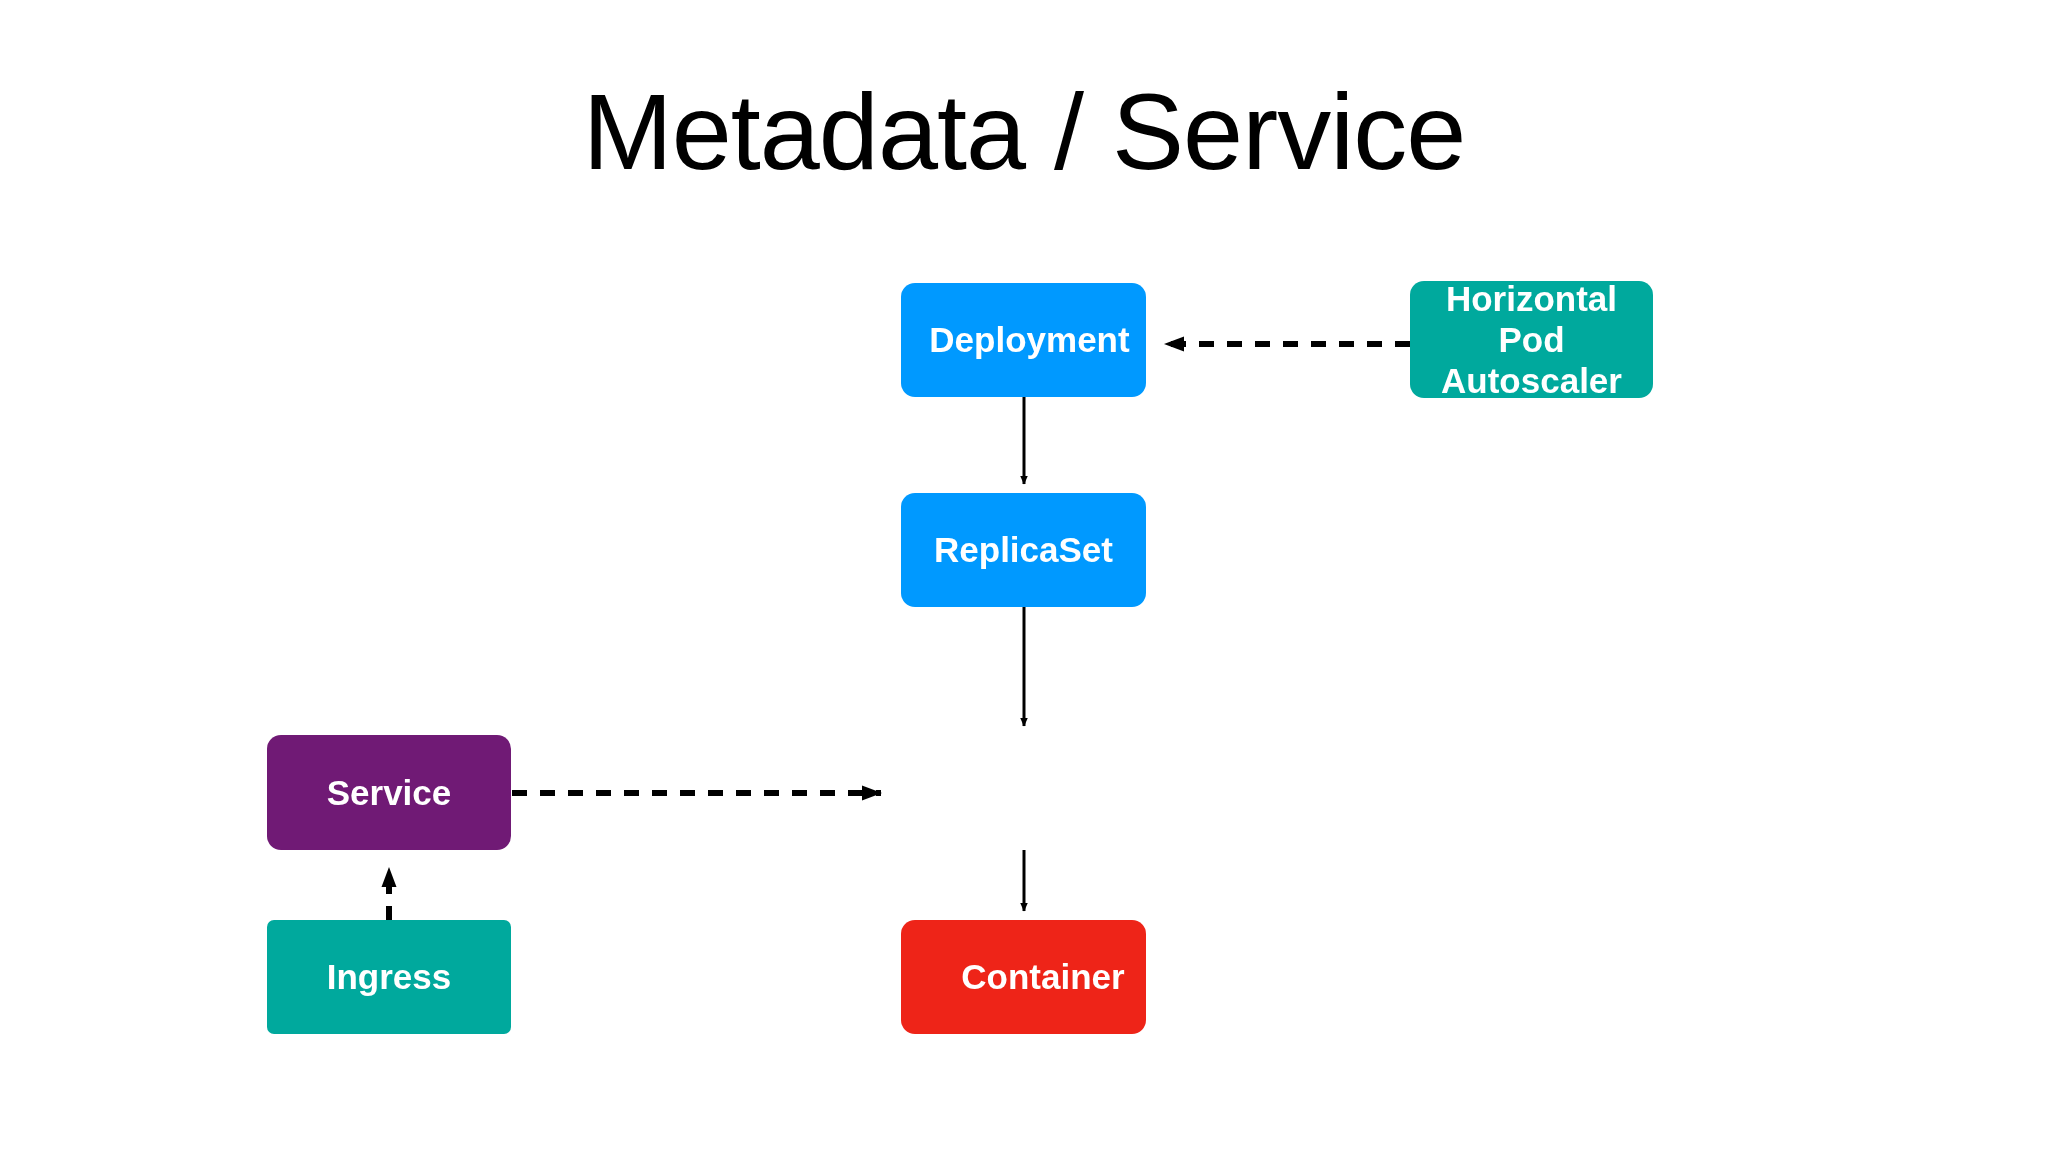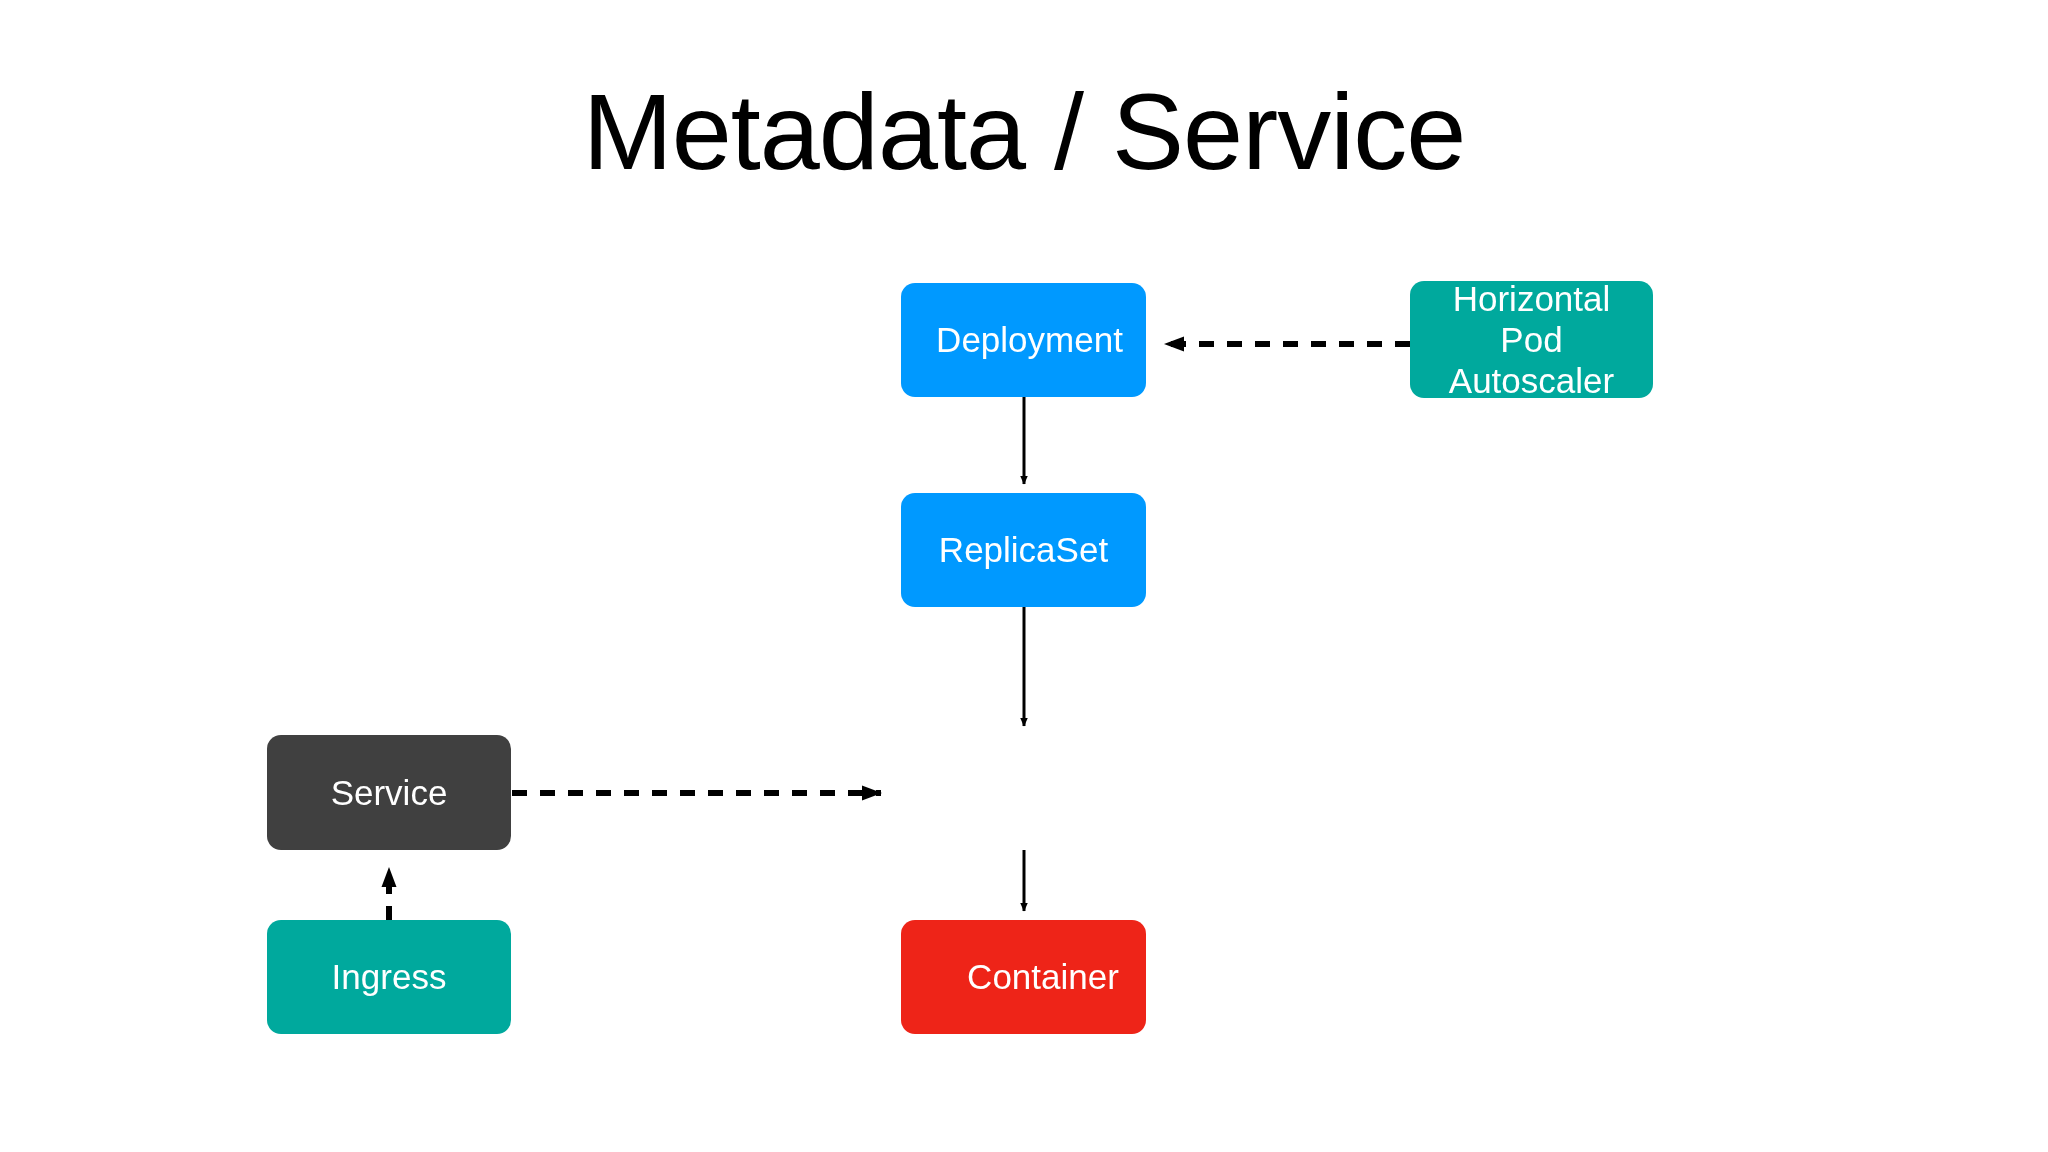--- a/index.html
+++ b/index.html
@@ -34,21 +34,21 @@
   
   .node {
     position: absolute;
     display: flex;
     align-items: center;
     justify-content: center;
     border-radius: 14px;
     color: #ffffff;
     font-family: "Liberation Sans", "DejaVu Sans", sans-serif;
     font-size: 35px;
-    font-weight: 400;
+    font-weight: 700;
     line-height: 1.18;
     text-align: center;
     box-sizing: border-box;
     padding: 4px 8px;
     -webkit-font-smoothing: antialiased;
   }
   .node-label { display: block; white-space: pre-line; }
 
   
   #connectors {
@@ -113,21 +113,21 @@
 
   <div class="node" id="node-replicaset" style="left:901px; top:493px; width:245px; height:114px; background:#0099FF;">
     <span class="node-label">ReplicaSet</span>
   </div>
 
 
   <div class="node" id="node-container" style="left:901px; top:920px; width:245px; height:114px; background:#EE2418;padding-left:47px;">
     <span class="node-label">Container</span>
   </div>
 
-  <div class="node" id="node-service" style="left:267px; top:735px; width:244px; height:115px; background:#404040;">
+  <div class="node" id="node-service" style="left:267px; top:735px; width:244px; height:115px; background:#701a75;">
     <span class="node-label">Service</span>
   </div>
 
-  <div class="node" id="node-ingress" style="left:267px; top:920px; width:244px; height:114px; background:#00A99D;">
+  <div class="node" id="node-ingress" style="left:267px; top:920px; width:244px; height:114px; background:#00A99D;border-radius:7px;">
     <span class="node-label">Ingress</span>
   </div>
 
 </div>
 
 </body></html>

